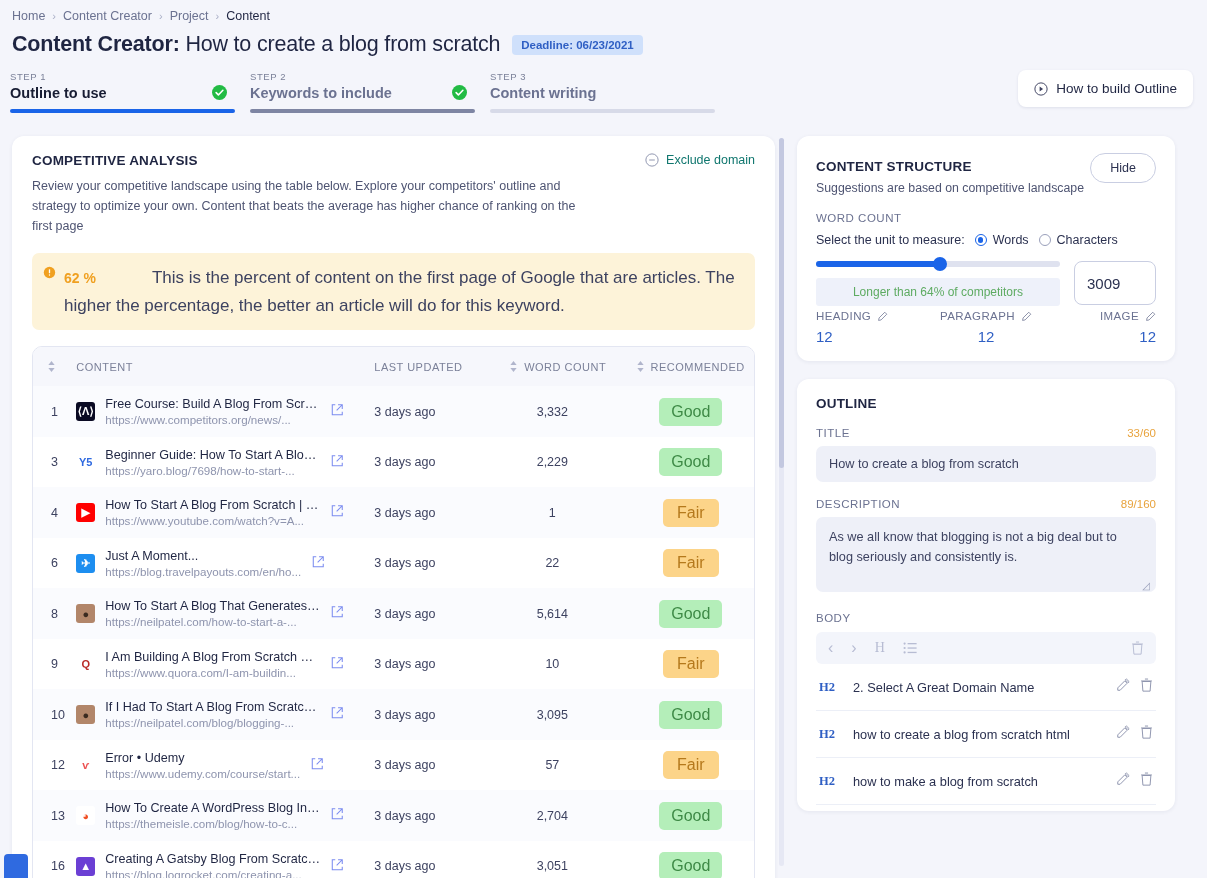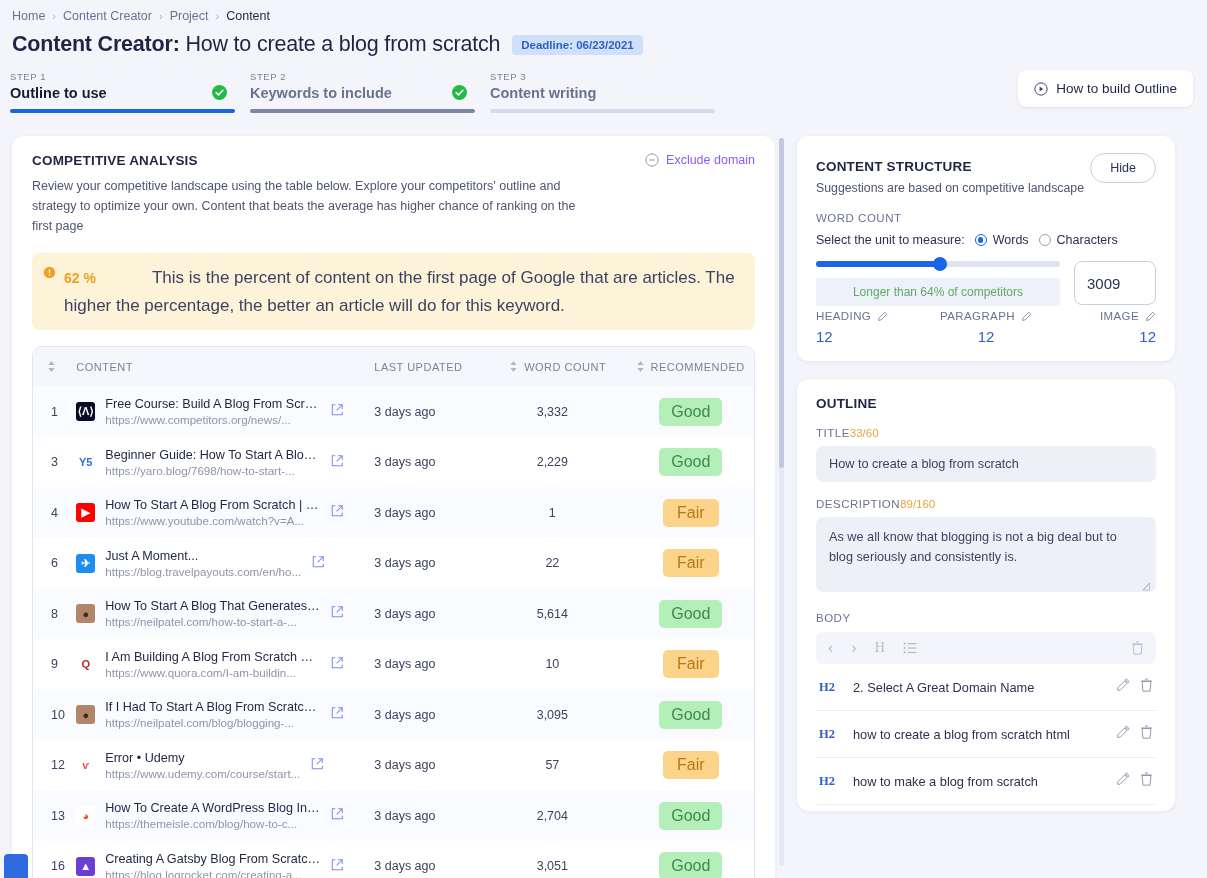--- a/index.html
+++ b/index.html
@@ -57,21 +57,21 @@
   }
 
   
   .main { display: flex; padding: 23px 0 0 12px; gap: 0; align-items: flex-start; }
   .card { background: #fff; border-radius: 12px; box-shadow: 0 1px 4px rgba(30,40,90,.07); }
 
   .left-col { width: 763px; }
   .ca-card { padding: 17px 20px 16px 20px; }
   .ca-head { display: flex; justify-content: space-between; align-items: flex-start; }
   .ca-title { font-size: 13.5px; font-weight: 700; letter-spacing: .2px; }
-  .exclude { display: flex; align-items: center; gap: 7px; font-size: 12.5px; color: #8b5cf6; cursor: pointer; }
+  .exclude { display: flex; align-items: center; gap: 7px; font-size: 12.5px; color: #0f766e; cursor: pointer; }
   .ca-desc { font-size: 12.5px; color: #4e5472; line-height: 1.58; margin-top: 9px; max-width: 560px; }
 
   .notice {
     margin-top: 17px; background: #fdf3d9; border-radius: 7px;
     padding: 11px 13px 11px 11px; display: flex; gap: 8px; align-items: flex-start;
   }
   .notice .warn { width: 13px; height: 13px; flex: 0 0 13px; margin-top: 2px; }
   .notice .pct { color: #f0a020; font-weight: 700; font-size: 14px; margin-right: 8px; white-space: nowrap; }
   .notice .ntxt { font-size: 17px; color: #3d4260; line-height: 1.62; margin-left: 48px; }
 
@@ -137,21 +137,21 @@
   .metrics { display: flex; margin-top: 0; }
   .metric { flex: 1; }
   .metric.r { text-align: right; }
   .metric.c { text-align: center; }
   .m-label { font-size: 11.5px; letter-spacing: .4px; color: #6b7291; text-transform: uppercase; display: inline-flex; align-items: center; gap: 6px;}
   .m-val { font-size: 15px; color: #2f5fc4; margin-top: 4px; font-weight: 400; }
 
   .ol-card { padding: 17px 19px 6px 19px; margin-top: 18px; }
   .ol-title { font-size: 13.5px; font-weight: 700; letter-spacing: .2px; }
   .ol-sub { font-size: 12.3px; color: #4e5472; margin-top: 8px; }
-  .fld-head { display: flex; align-items: baseline; margin-top: 16px; }
+  .fld-head { display: flex; justify-content: space-between; align-items: baseline; margin-top: 16px; }
   .fld-label { font-size: 11.5px; letter-spacing: .5px; color: #6b7291; text-transform: uppercase; }
   .counter { font-size: 11.5px; color: #e8a33d; }
   .inp { margin-top: 7px; background: #eef0f8; border: none; border-radius: 7px; width: 100%; padding: 11px 13px; font-size: 12.7px; color: #3d4260; font-family: inherit; }
   .ta { height: 75px; resize: none; line-height: 1.55; }
   .ta-wrap { position: relative; }
   .ta-grip { position: absolute; right: 6px; bottom: 5px; color: #9aa0bb; font-size: 10px; pointer-events: none;}
   .toolbar { margin-top: 8px; background: #f3f5fb; border-radius: 6px; height: 32px; display: flex; align-items: center; padding: 0 12px; gap: 18px; }
   .toolbar .tb-ico { color: #b7bcd3; cursor: pointer; display:flex; align-items:center;}
   .toolbar .spacer { flex: 1; }
   .ol-row { display: flex; align-items: center; gap: 12px; border-bottom: 1px solid #eceff7; padding: 14px 3px; }

